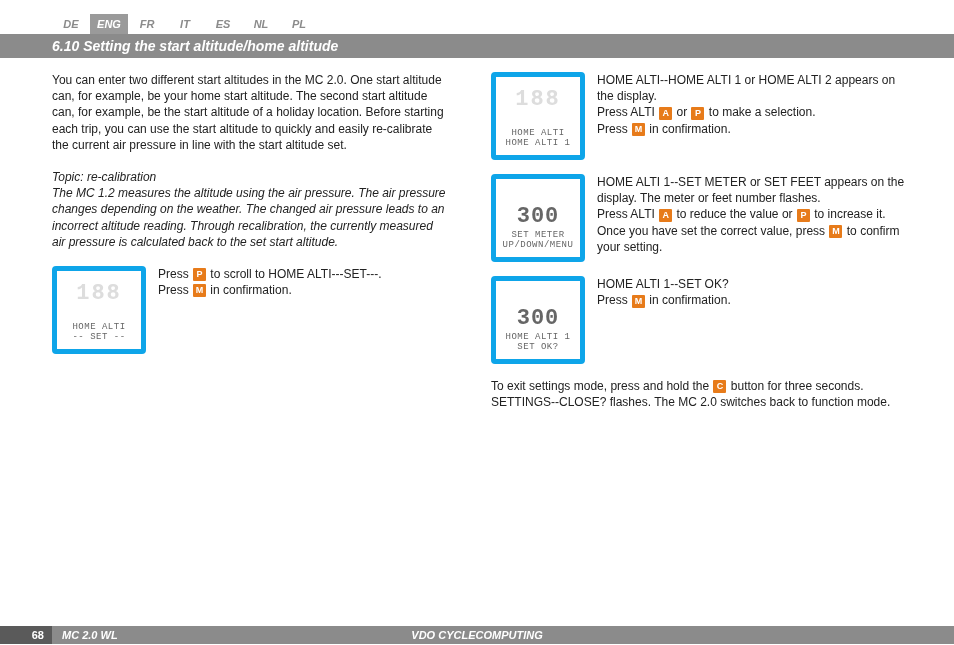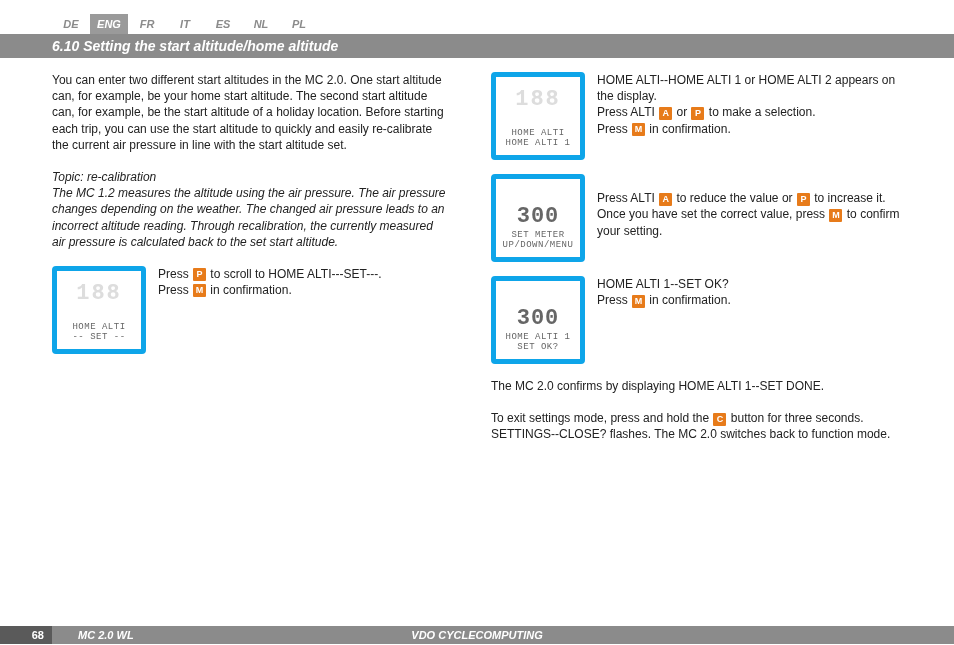--- a/index.html
+++ b/index.html
@@ -29,21 +29,21 @@
   .lcd .seg-label { font-size:9px; letter-spacing:0.5px; text-align:center; line-height:1.1; }
 
   .btn { display:inline-block; width:13px; height:13px; color:#fff; font-size:9px; font-weight:bold; text-align:center; line-height:13px; vertical-align:middle; border-radius:1px; margin:0 1px; }
   .btn-M { background:#e77b1a; }
   .btn-P { background:#e77b1a; }
   .btn-A { background:#e77b1a; }
   .btn-C { background:#e77b1a; }
 
   .footer { position:absolute; bottom:1px; left:0; right:0; height:18px; background:#8b8b8b; display:flex; align-items:center; color:#fff; font-size:11px; font-weight:bold; font-style:italic; }
   .footer .pg { background:#5a5a5a; width:52px; height:100%; display:flex; align-items:center; justify-content:flex-end; padding-right:8px; font-style:normal;}
-  .footer .model { margin-left:26px; }
+  .footer .model { margin-left:10px; }
   .footer .brand { position:absolute; left:50%; transform:translateX(-50%); }
 </style>
 </head>
 <body>
 
 <div class="lang-bar">
   <div class="lang-item">DE</div>
   <div class="lang-item active">ENG</div>
   <div class="lang-item">FR</div>
   <div class="lang-item">IT</div>
@@ -95,38 +95,37 @@
       </div>
     </div>
 
     <div class="step">
       <div class="lcd">
         <div class="seg-mid">300</div>
         <div class="seg-label">SET METER</div>
         <div class="seg-label">UP/DOWN/MENU</div>
       </div>
       <div class="step-text">
-        <br>
+        <span>HOME ALTI 1--SET METER or SET FEET appears on the display. The meter or feet number flashes.</span><br>
         <span>Press ALTI </span><span class="btn btn-A">A</span><span> to reduce the value or </span><span class="btn btn-P">P</span><span> to increase it. Once you have set the correct value, press </span><span class="btn btn-M">M</span><span> to confirm your setting.</span>
       </div>
     </div>
 
     <div class="step">
       <div class="lcd">
         <div class="seg-mid">300</div>
         <div class="seg-label">HOME ALTI 1</div>
         <div class="seg-label">SET OK?</div>
       </div>
       <div class="step-text">
         <span>HOME ALTI 1--SET OK?</span><br>
         <span>Press </span><span class="btn btn-M">M</span><span> in confirmation.</span>
       </div>
     </div>
 
-    <p class="para">The MC 2.0 confirms by displaying HOME ALTI 1--SET DONE.</p>
 
     <p class="para">
       <span>To exit settings mode, press and hold the </span><span class="btn btn-C">C</span><span> button for three seconds. SETTINGS--CLOSE? flashes. The MC 2.0 switches back to function mode.</span>
     </p>
 
   </div>
 </div>
 
 <div class="footer">
   <div class="pg">68</div>

